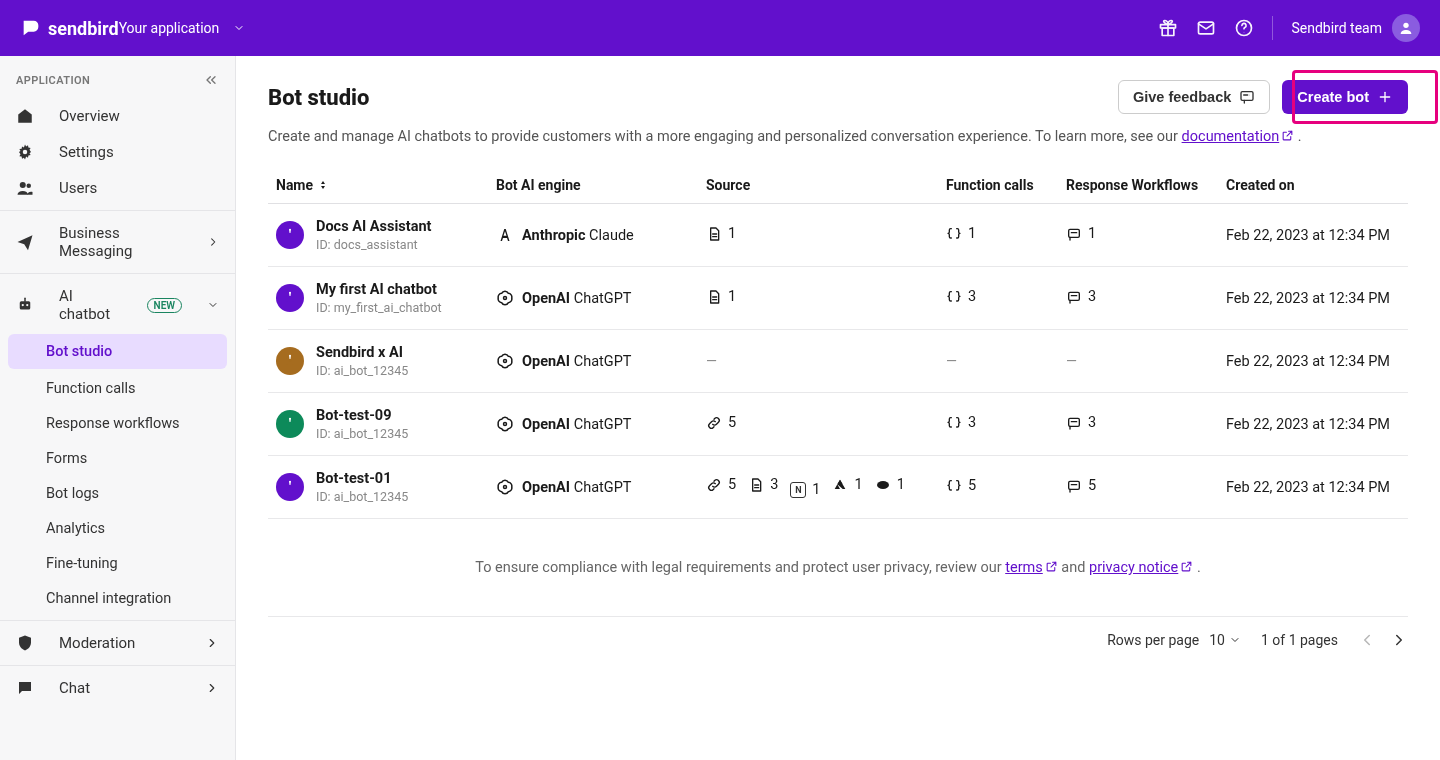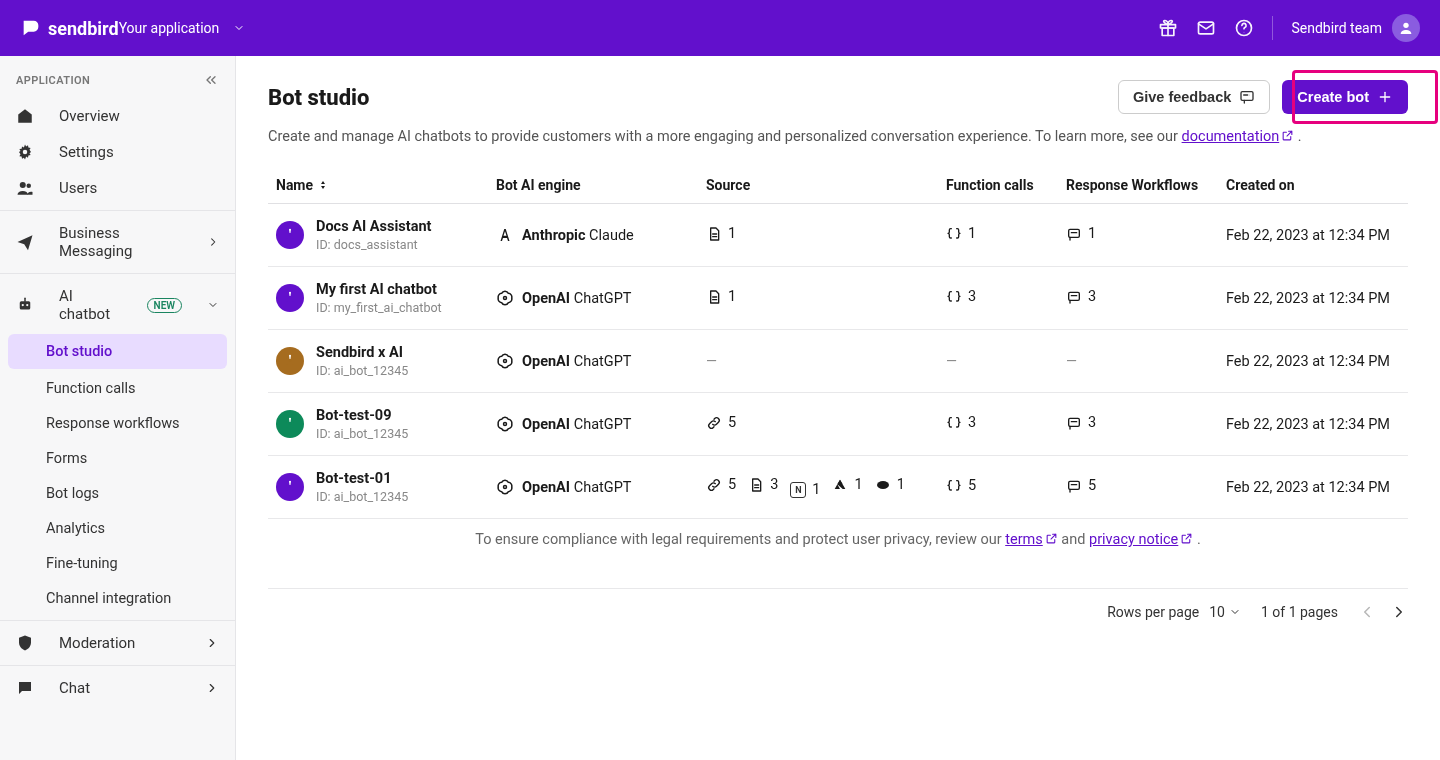--- a/index.html
+++ b/index.html
@@ -52,21 +52,21 @@
 .name-text .bot-name { font-weight: 700; font-size: 14.5px; }
 .name-text .bot-id { font-size: 12.5px; color: #888; margin-top: 2px; }
 .engine-cell { display: flex; align-items: center; gap: 8px; font-size: 14.5px; }
 .engine-cell .vendor { font-weight: 700; }
 .engine-icon { width: 18px; height: 18px; }
 .icon-count { display: inline-flex; align-items: center; gap: 6px; font-size: 14.5px; margin-right: 12px; }
 .icon-count svg, .icon-count .mini-icon { width: 16px; height: 16px; }
 .dash { color: #888; }
 .td-created { font-size: 14.5px; }
 
-.compliance { text-align: center; color: #666; font-size: 14.5px; margin: 12px 0 40px; }
+.compliance { text-align: center; color: #666; font-size: 14.5px; margin: 40px 0 40px; }
 .compliance a { color: #6210cc; text-decoration: underline; }
 
 .pager { display: flex; align-items: center; justify-content: flex-end; gap: 20px; padding: 14px 0 24px; border-top: 1px solid #e8e8ea; font-size: 14px; color: #333; }
 .rpp { display: flex; align-items: center; gap: 10px; }
 .select-mini { display: flex; align-items: center; gap: 4px; cursor: pointer; }
 .pager-nav { display: flex; align-items: center; gap: 14px; }
 .pager-nav svg { cursor: pointer; }
 .pager-nav .disabled { opacity: 0.35; cursor: default; }
 
 svg { stroke: currentColor; fill: none; stroke-width: 2; stroke-linecap: round; stroke-linejoin: round; }

